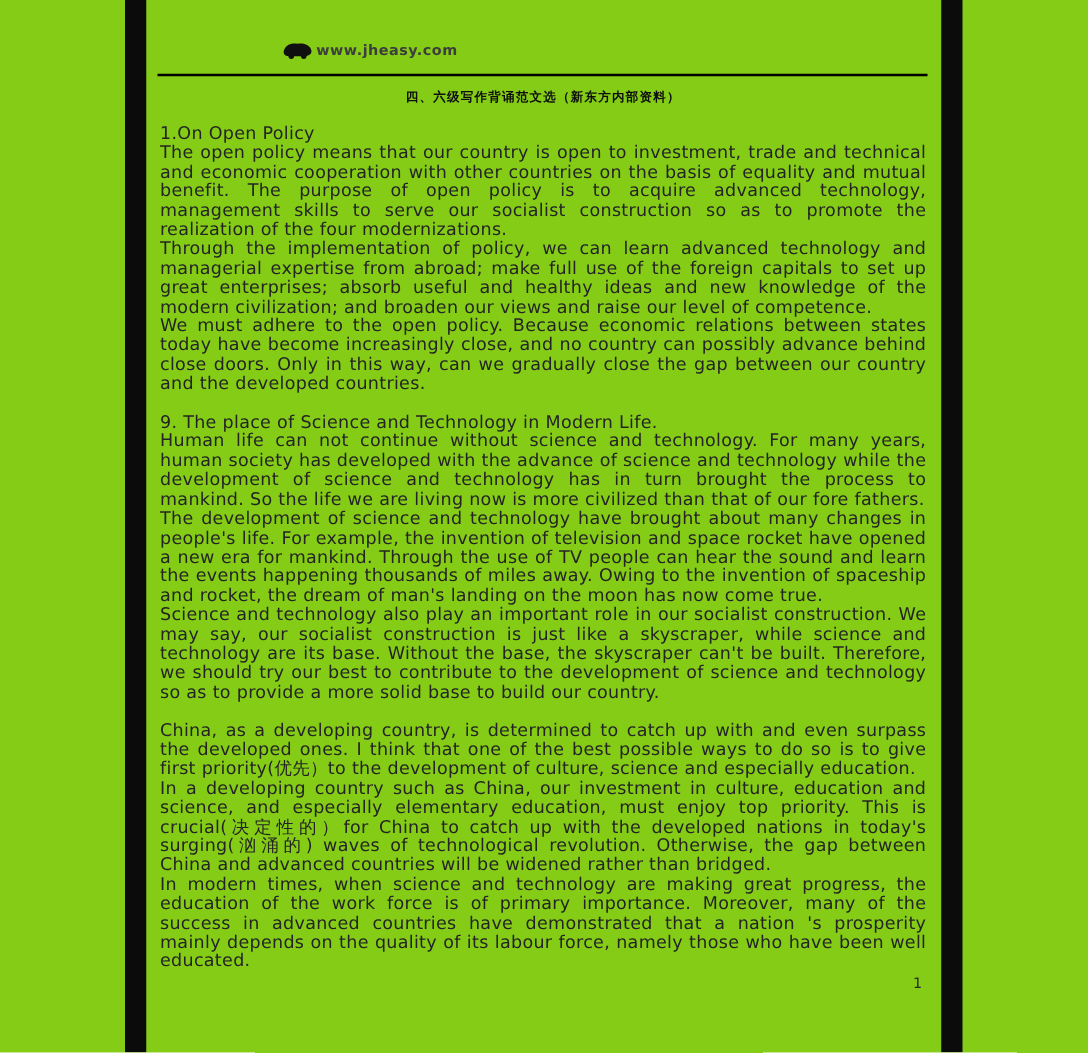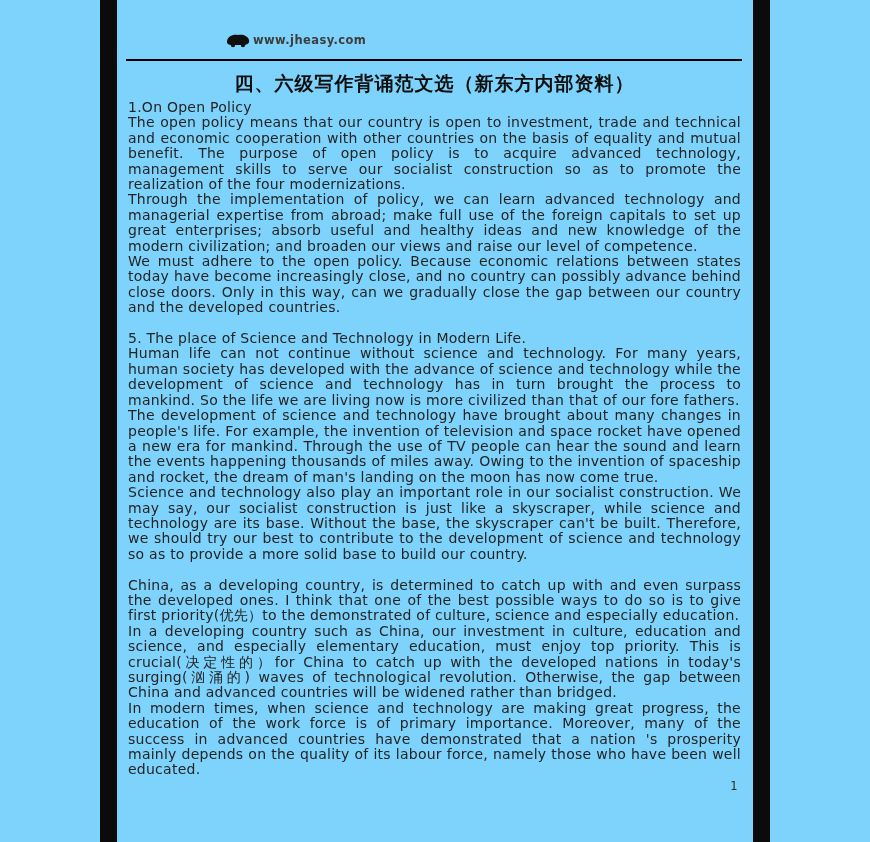--- a/index.html
+++ b/index.html
@@ -1,20 +1,20 @@
 <!DOCTYPE html>
 <html><head>
 <meta charset="utf-8">
 <style>
   html, body { margin: 0; padding: 0; background: #ffffff; }
   .page {
     position: relative;
     width: 870px;
     height: 842px;
-    background: #7dd3fc;
+    background: #84cc16;
     overflow: hidden;
     font-family: "DejaVu Sans", "Liberation Sans", sans-serif;
     color: #1c1c1c;
   }
   .edge {
     position: absolute;
     top: 0;
     width: 17px;
     height: 842px;
     background: #0b0b0b;
@@ -43,21 +43,21 @@
     width: 616px;
     height: 2px;
     background: #000000;
   }
   .doc-title {
     position: absolute;
     left: 128px;
     top: 71px;
     width: 613px;
     text-align: center;
-    font-size: 19px;
+    font-size: 10px;
     font-weight: 700;
     letter-spacing: 1px;
     color: #0e0e0e;
     white-space: nowrap;
   }
   .content {
     position: absolute;
     left: 128px;
     top: 100px;
     width: 613px;
@@ -107,28 +107,28 @@
   <div class="content">
 
     <div class="section">
       <div class="section-heading">1.On Open Policy</div>
       <p>The open policy means that our country is open to investment, trade and technical and economic cooperation with other countries on the basis of equality and mutual benefit. The purpose of open policy is to acquire advanced technology, management skills to serve our socialist construction so as to promote the realization of the four modernizations.</p>
       <p>Through the implementation of policy, we can learn advanced technology and managerial expertise from abroad; make full use of the foreign capitals to set up great enterprises; absorb useful and healthy ideas and new knowledge of the modern civilization; and broaden our views and raise our level of competence.</p>
       <p>We must adhere to the open policy. Because economic relations between states today have become increasingly close, and no country can possibly advance behind close doors. Only in this way, can we gradually close the gap between our country and the developed countries.</p>
     </div>
 
     <div class="section">
-      <div class="section-heading">5. The place of Science and Technology in Modern Life.</div>
+      <div class="section-heading">9. The place of Science and Technology in Modern Life.</div>
       <p>Human life can not continue without science and technology. For many years, human society has developed with the advance of science and technology while the development of science and technology has in turn brought the process to mankind. So the life we are living now is more civilized than that of our fore fathers.</p>
       <p>The development of science and technology have brought about many changes in people's life. For example, the invention of television and space rocket have opened a new era for mankind. Through the use of TV people can hear the sound and learn the events happening thousands of miles away. Owing to the invention of spaceship and rocket, the dream of man's landing on the moon has now come true.</p>
       <p>Science and technology also play an important role in our socialist construction. We may say, our socialist construction is just like a skyscraper, while science and technology are its base. Without the base, the skyscraper can't be built. Therefore, we should try our best to contribute to the development of science and technology so as to provide a more solid base to build our country.</p>
     </div>
 
     <div class="section">
-      <p>China, as a developing country, is determined to catch up with and even surpass the developed ones. I think that one of the best possible ways to do so is to give first priority(优先）to the demonstrated of culture, science and especially education.</p>
+      <p>China, as a developing country, is determined to catch up with and even surpass the developed ones. I think that one of the best possible ways to do so is to give first priority(优先）to the development of culture, science and especially education.</p>
       <p>In a developing country such as China, our investment in culture, education and science, and especially elementary education, must enjoy top priority. This is crucial(决定性的）for China to catch up with the developed nations in today's surging(汹涌的) waves of technological revolution. Otherwise, the gap between China and advanced countries will be widened rather than bridged.</p>
       <p>In modern times, when science and technology are making great progress, the education of the work force is of primary importance. Moreover, many of the success in advanced countries have demonstrated that a nation 's prosperity mainly depends on the quality of its labour force, namely those who have been well educated.</p>
     </div>
 
   </div>
 
   <div class="page-number">1</div>
 
 </div>
 

